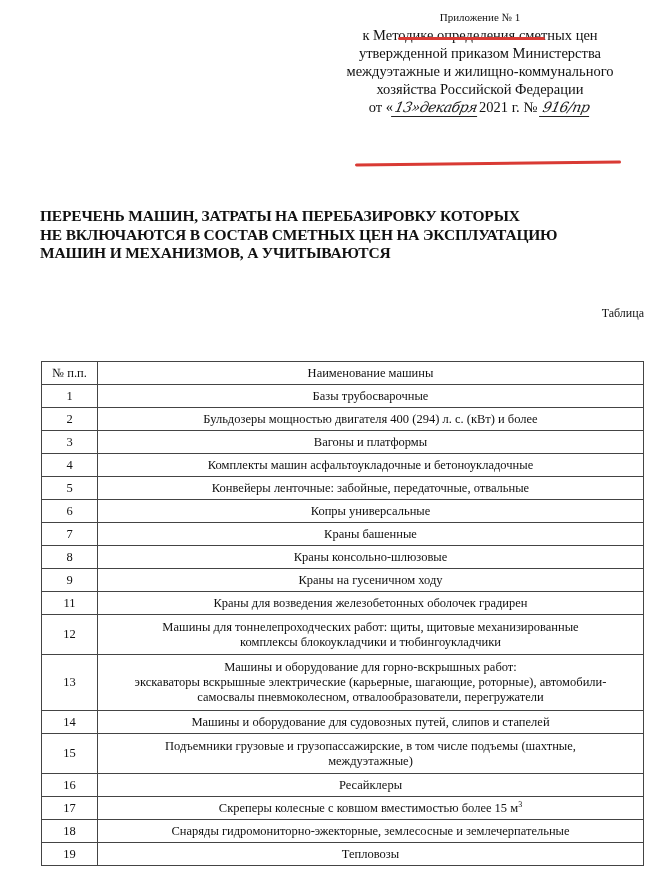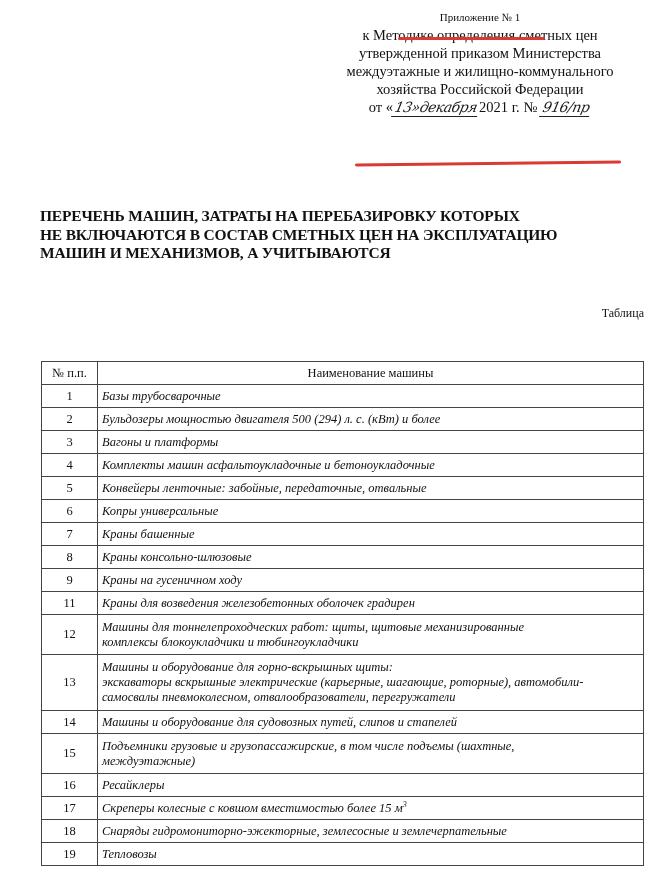--- a/index.html
+++ b/index.html
@@ -33,21 +33,21 @@
   }
   table.machines {
     position: absolute; left: 41px; top: 321px; width: 603px;
     border-collapse: collapse; font-size: 12.5px; line-height: 15px; margin-top: 40px;
   }
   table.machines th, table.machines td {
     border: 1px solid #444; padding: 0 4px; vertical-align: middle;
   }
   table.machines th { font-weight: normal; height: 22px; }
   table.machines td.num { width: 47px; text-align: center; }
-  table.machines td.name { text-align: left; padding-left: 4px; font-style: italic; }
+  table.machines td.name { text-align: center; padding-left: 4px; }
   table.machines tr.single td { height: 22px; }
   table.machines tr.double td { height: 39px; }
   table.machines tr.triple td { height: 55px; }
   sup { font-size: 8px; vertical-align: super; line-height: 0; }
 </style>
 </head>
 <body>
 
 <div class="appendix">
   <div class="title">Приложение № 1</div>
@@ -79,21 +79,21 @@
       <th>Наименование машины</th>
     </tr>
   </thead>
   <tbody>
     <tr class="single">
         <td class="num">1</td>
         <td class="name">Базы трубосварочные</td>
       </tr>
     <tr class="single">
         <td class="num">2</td>
-        <td class="name">Бульдозеры мощностью двигателя 500 (294) л. с. (кВт) и более</td>
+        <td class="name">Бульдозеры мощностью двигателя 400 (294) л. с. (кВт) и более</td>
       </tr>
     <tr class="single">
         <td class="num">3</td>
         <td class="name">Вагоны и платформы</td>
       </tr>
     <tr class="single">
         <td class="num">4</td>
         <td class="name">Комплекты машин асфальтоукладочные и бетоноукладочные</td>
       </tr>
     <tr class="single">
@@ -123,21 +123,21 @@
     <tr class="double">
         <td class="num">12</td>
         <td class="name">
           <div>Машины для тоннелепроходческих работ: щиты, щитовые механизированные</div>
           <div>комплексы блокоукладчики и тюбингоукладчики</div>
         </td>
       </tr>
     <tr class="triple">
         <td class="num">13</td>
         <td class="name">
-          <div>Машины и оборудование для горно-вскрышных щиты:</div>
+          <div>Машины и оборудование для горно-вскрышных работ:</div>
           <div>экскаваторы вскрышные электрические (карьерные, шагающие, роторные), автомобили-</div>
           <div>самосвалы пневмоколесном, отвалообразователи, перегружатели</div>
         </td>
       </tr>
     <tr class="single">
         <td class="num">14</td>
         <td class="name">Машины и оборудование для судовозных путей, слипов и стапелей</td>
       </tr>
     <tr class="double">
         <td class="num">15</td>

